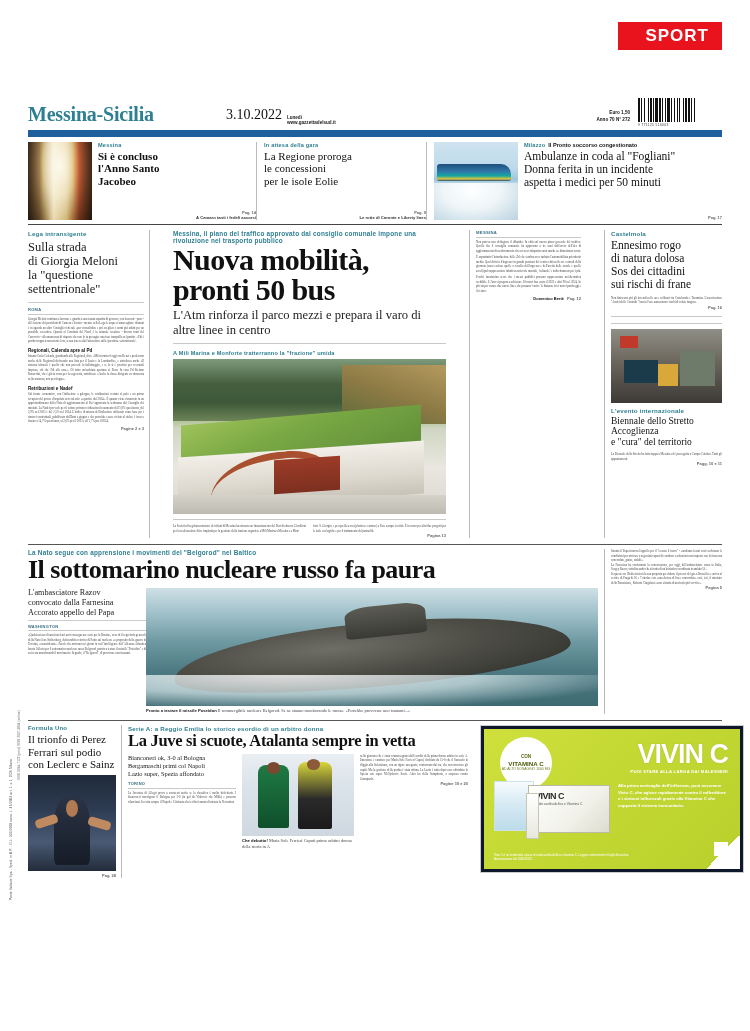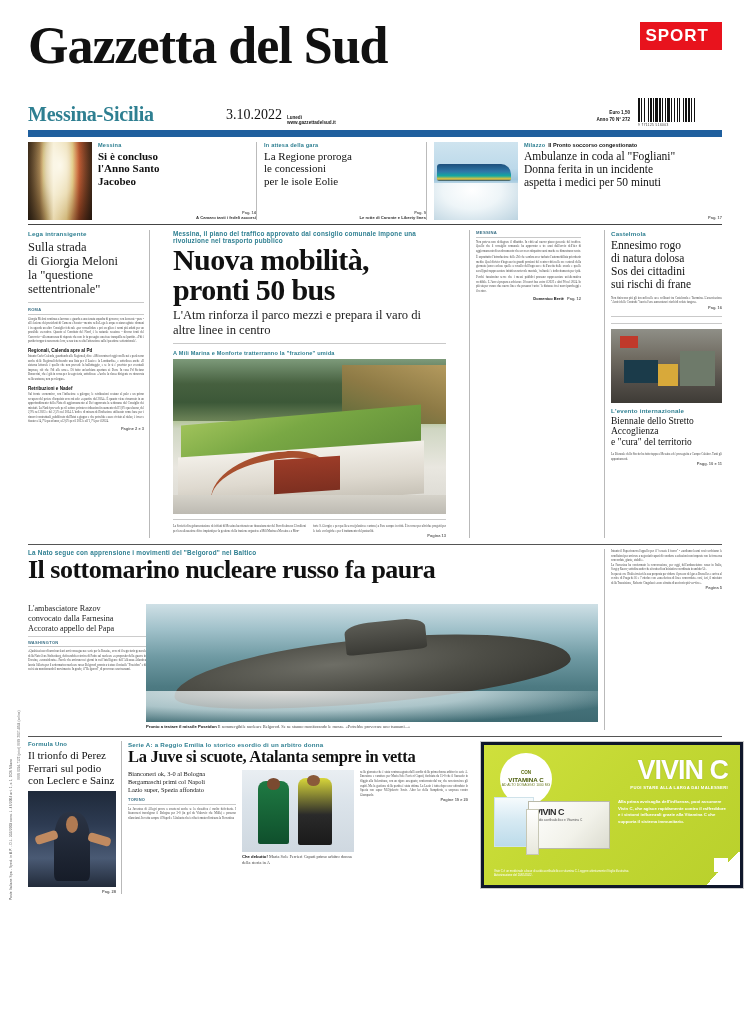--- a/index.html
+++ b/index.html
@@ -53,21 +53,21 @@
     letter-spacing: -1px;
     color: #111;
     line-height: 1;
     padding-top: 6px;
   }
   .sport-badge {
     position: absolute; right: 28px; top: 22px;
     background: #e8131d; color: #fff;
     font-family: "Liberation Sans", sans-serif;
     font-weight: bold; font-size: 17px; letter-spacing: 1px;
-    padding: 5px 13px 6px 5px;
+    padding: 5px 13px 6px 27px;
     line-height: 1;
   }
   .subhead-row {
     position: relative;
     display: flex; align-items: flex-end;
     padding: 0 28px;
     height: 30px;
   }
   .edition {
     font-family: "Liberation Serif", serif;
@@ -205,21 +205,21 @@
   .r-dateline { font-size: 4.2px; }
   .r-kick { font-size: 6.2px; }
   .r-hl { font-size: 11.5px; line-height: 1.12; margin-top: 2px; }
 
   
   .sub-block { margin: 6px 28px 0 28px; border-top: 1.2px solid #555; padding-top: 4px; display:flex; }
   .sub-main { flex: 1; padding-right: 6px; }
   .sub-side { width: 118px; padding-left: 6px; border-left: .8px solid #b9b9b9; }
   .sub-kick { font-size: 6.4px; }
   .sub-hl { font-size: 26px; letter-spacing: -.5px; line-height: 1.0; margin-top: 1px; }
-  .sub-cols { display: flex; gap: 0; margin-top: 21px; }
+  .sub-cols { display: flex; gap: 0; margin-top: 5px; }
   .sub-c1 { width: 118px; }
   .sub-c2 { flex: 1; }
   .sub-lead { font-family:"Liberation Serif",serif; font-size: 8.2px; line-height:1.2; color:#222; margin-bottom:3px; padding-bottom:2px; border-bottom:.6px solid #ccc;}
   .sub-photo {
     width: 100%; height: 118px; position:relative; overflow:hidden;
     background: linear-gradient(180deg,#cfe0e6 0%,#9fc0c9 22%,#6f9aa3 45%,#4d7a82 70%,#3e6a72 100%);
   }
   .sub-hull {
     position:absolute; left:6%; top:30%; width:88%; height:54%;
     background: radial-gradient(ellipse at 40% 35%, #6e6e66 0%, #4d4d46 45%, #2e2e2a 100%);
@@ -358,21 +358,20 @@
     font-family:"Liberation Sans",sans-serif;
     height: 180px;
   }
 </style>
 </head>
 <body>
 
 <div class="page">
 
   <div class="masthead">
-    <div class="masthead-title">Gazzetta del Sud</div>
     <div class="sport-badge">SPORT</div>
   </div>
 
   <div class="subhead-row">
     <div class="edition">Messina-Sicilia</div>
     <div class="date-wrap">
       <div class="date-main">3.10.2022</div>
       <div class="date-side">
         <div>Lunedì</div>
         <div>www.gazzettadelsud.it</div>

